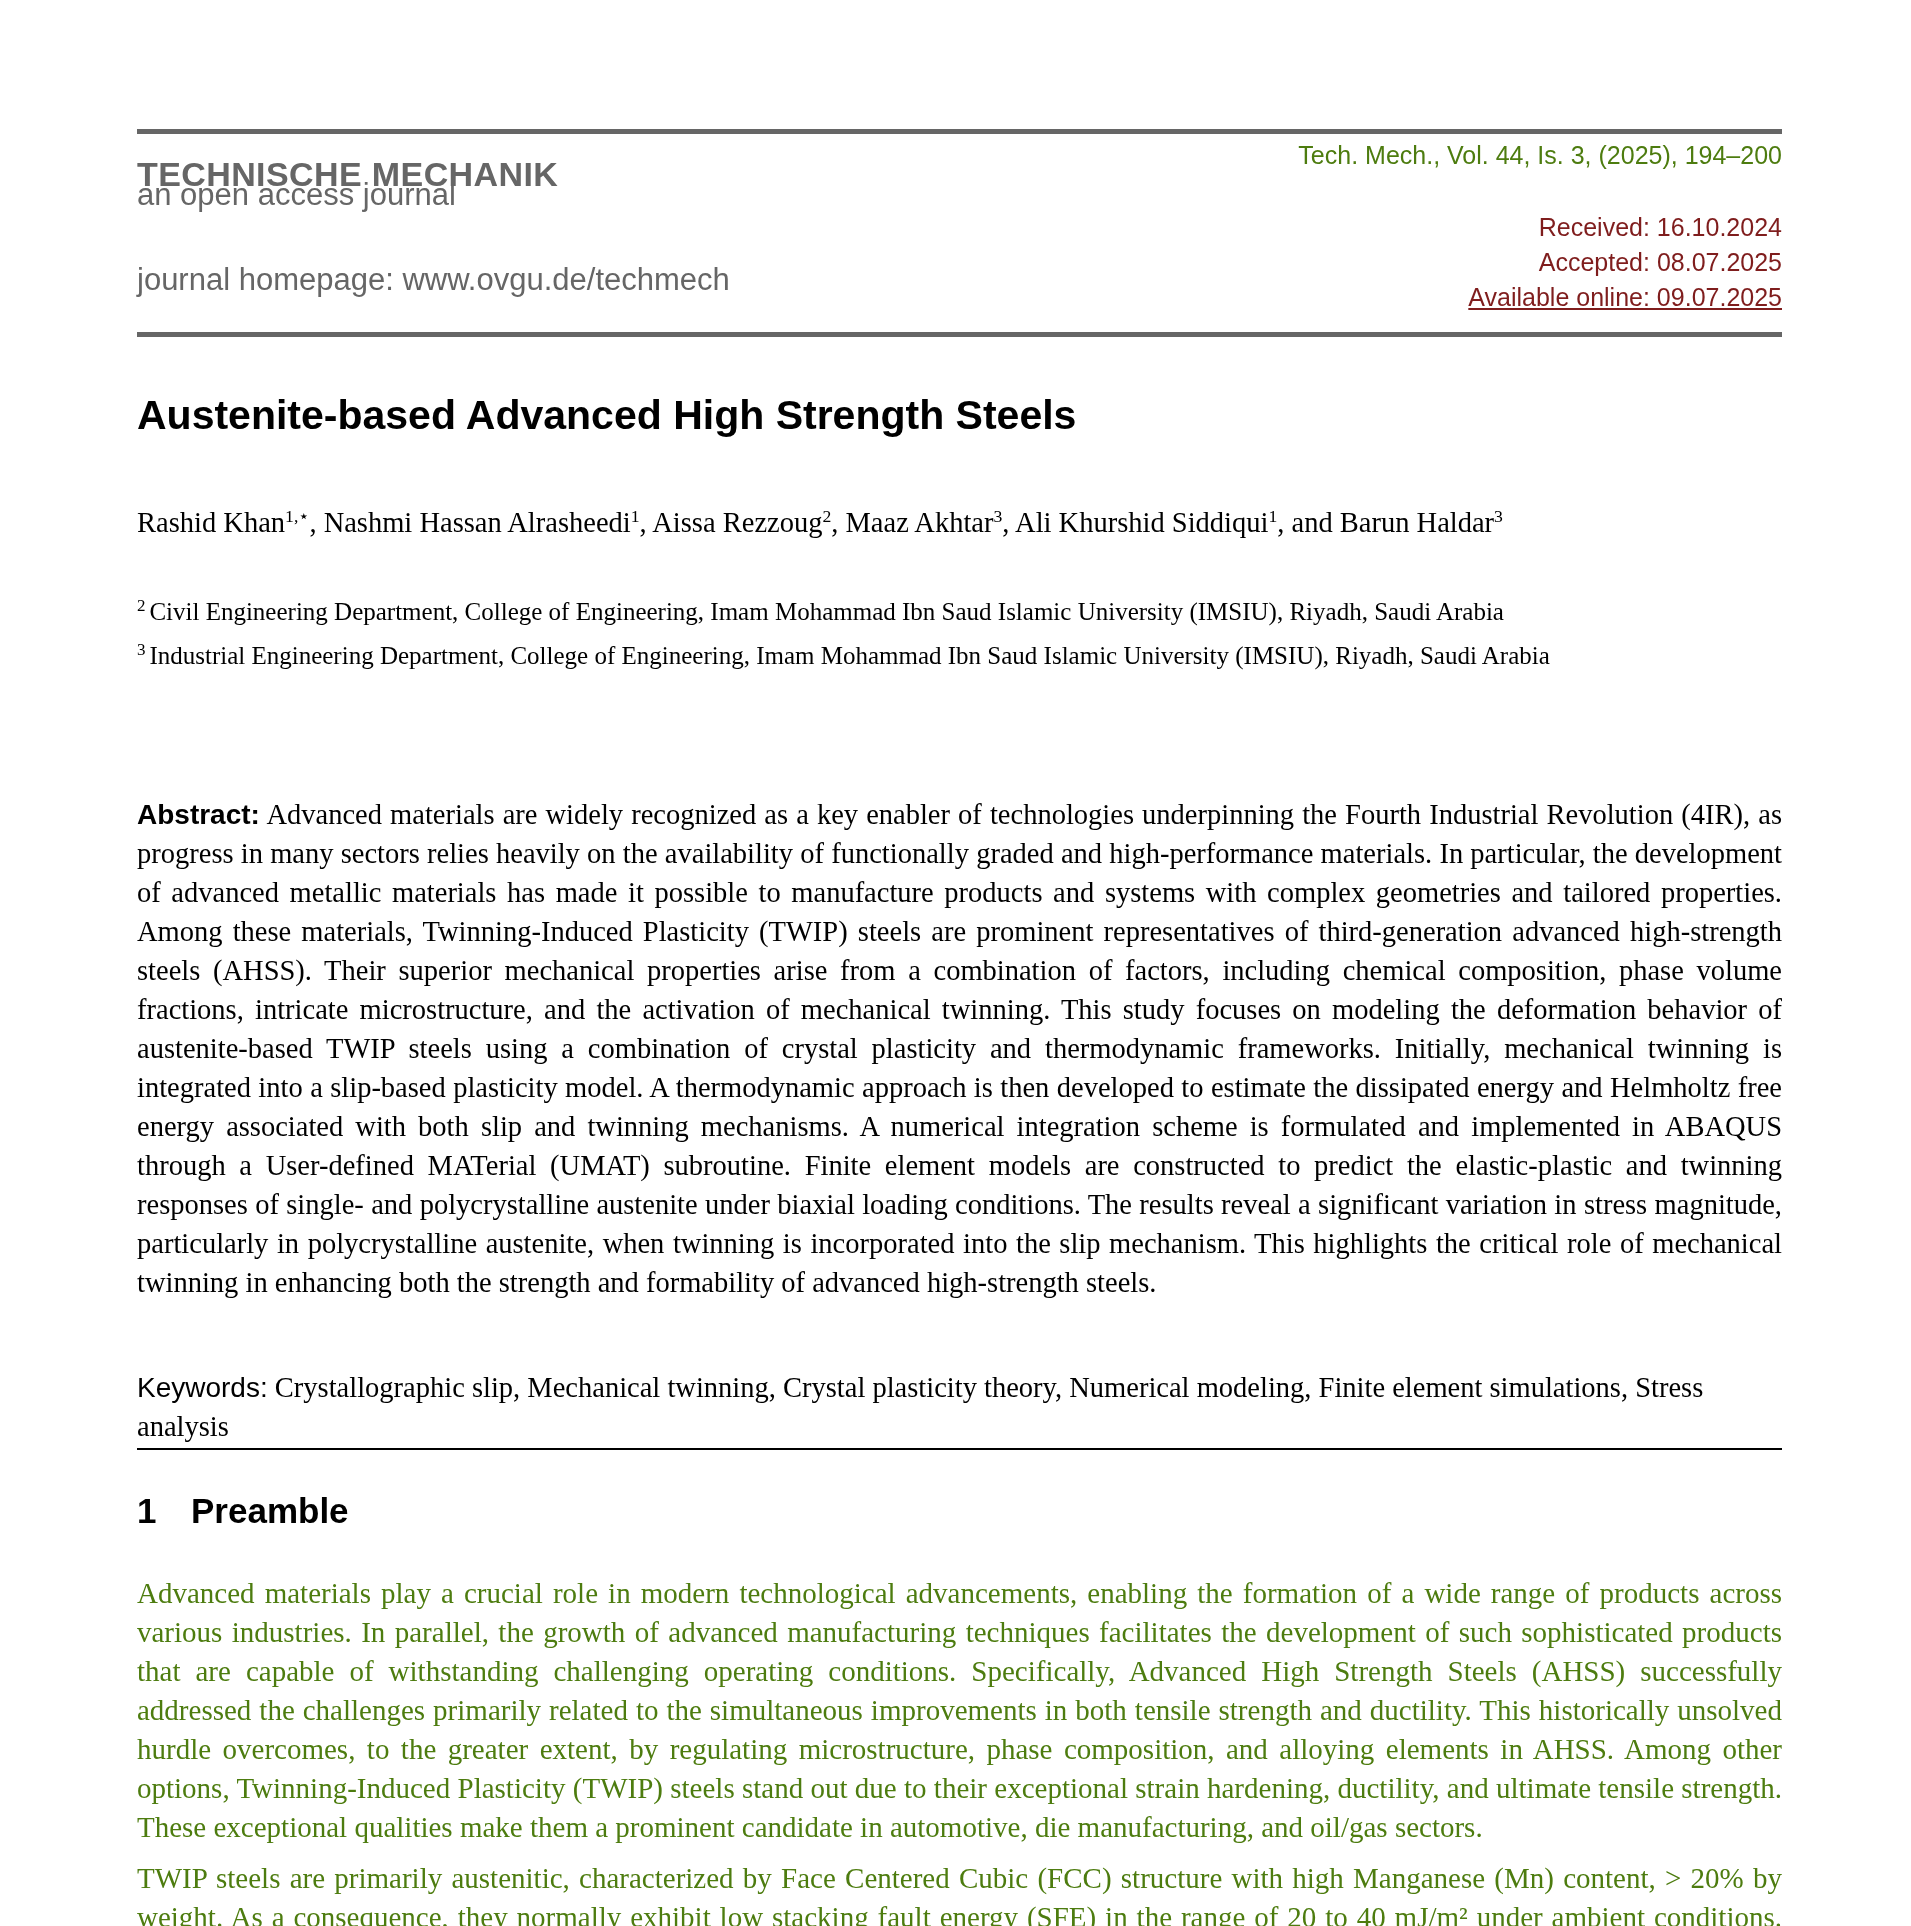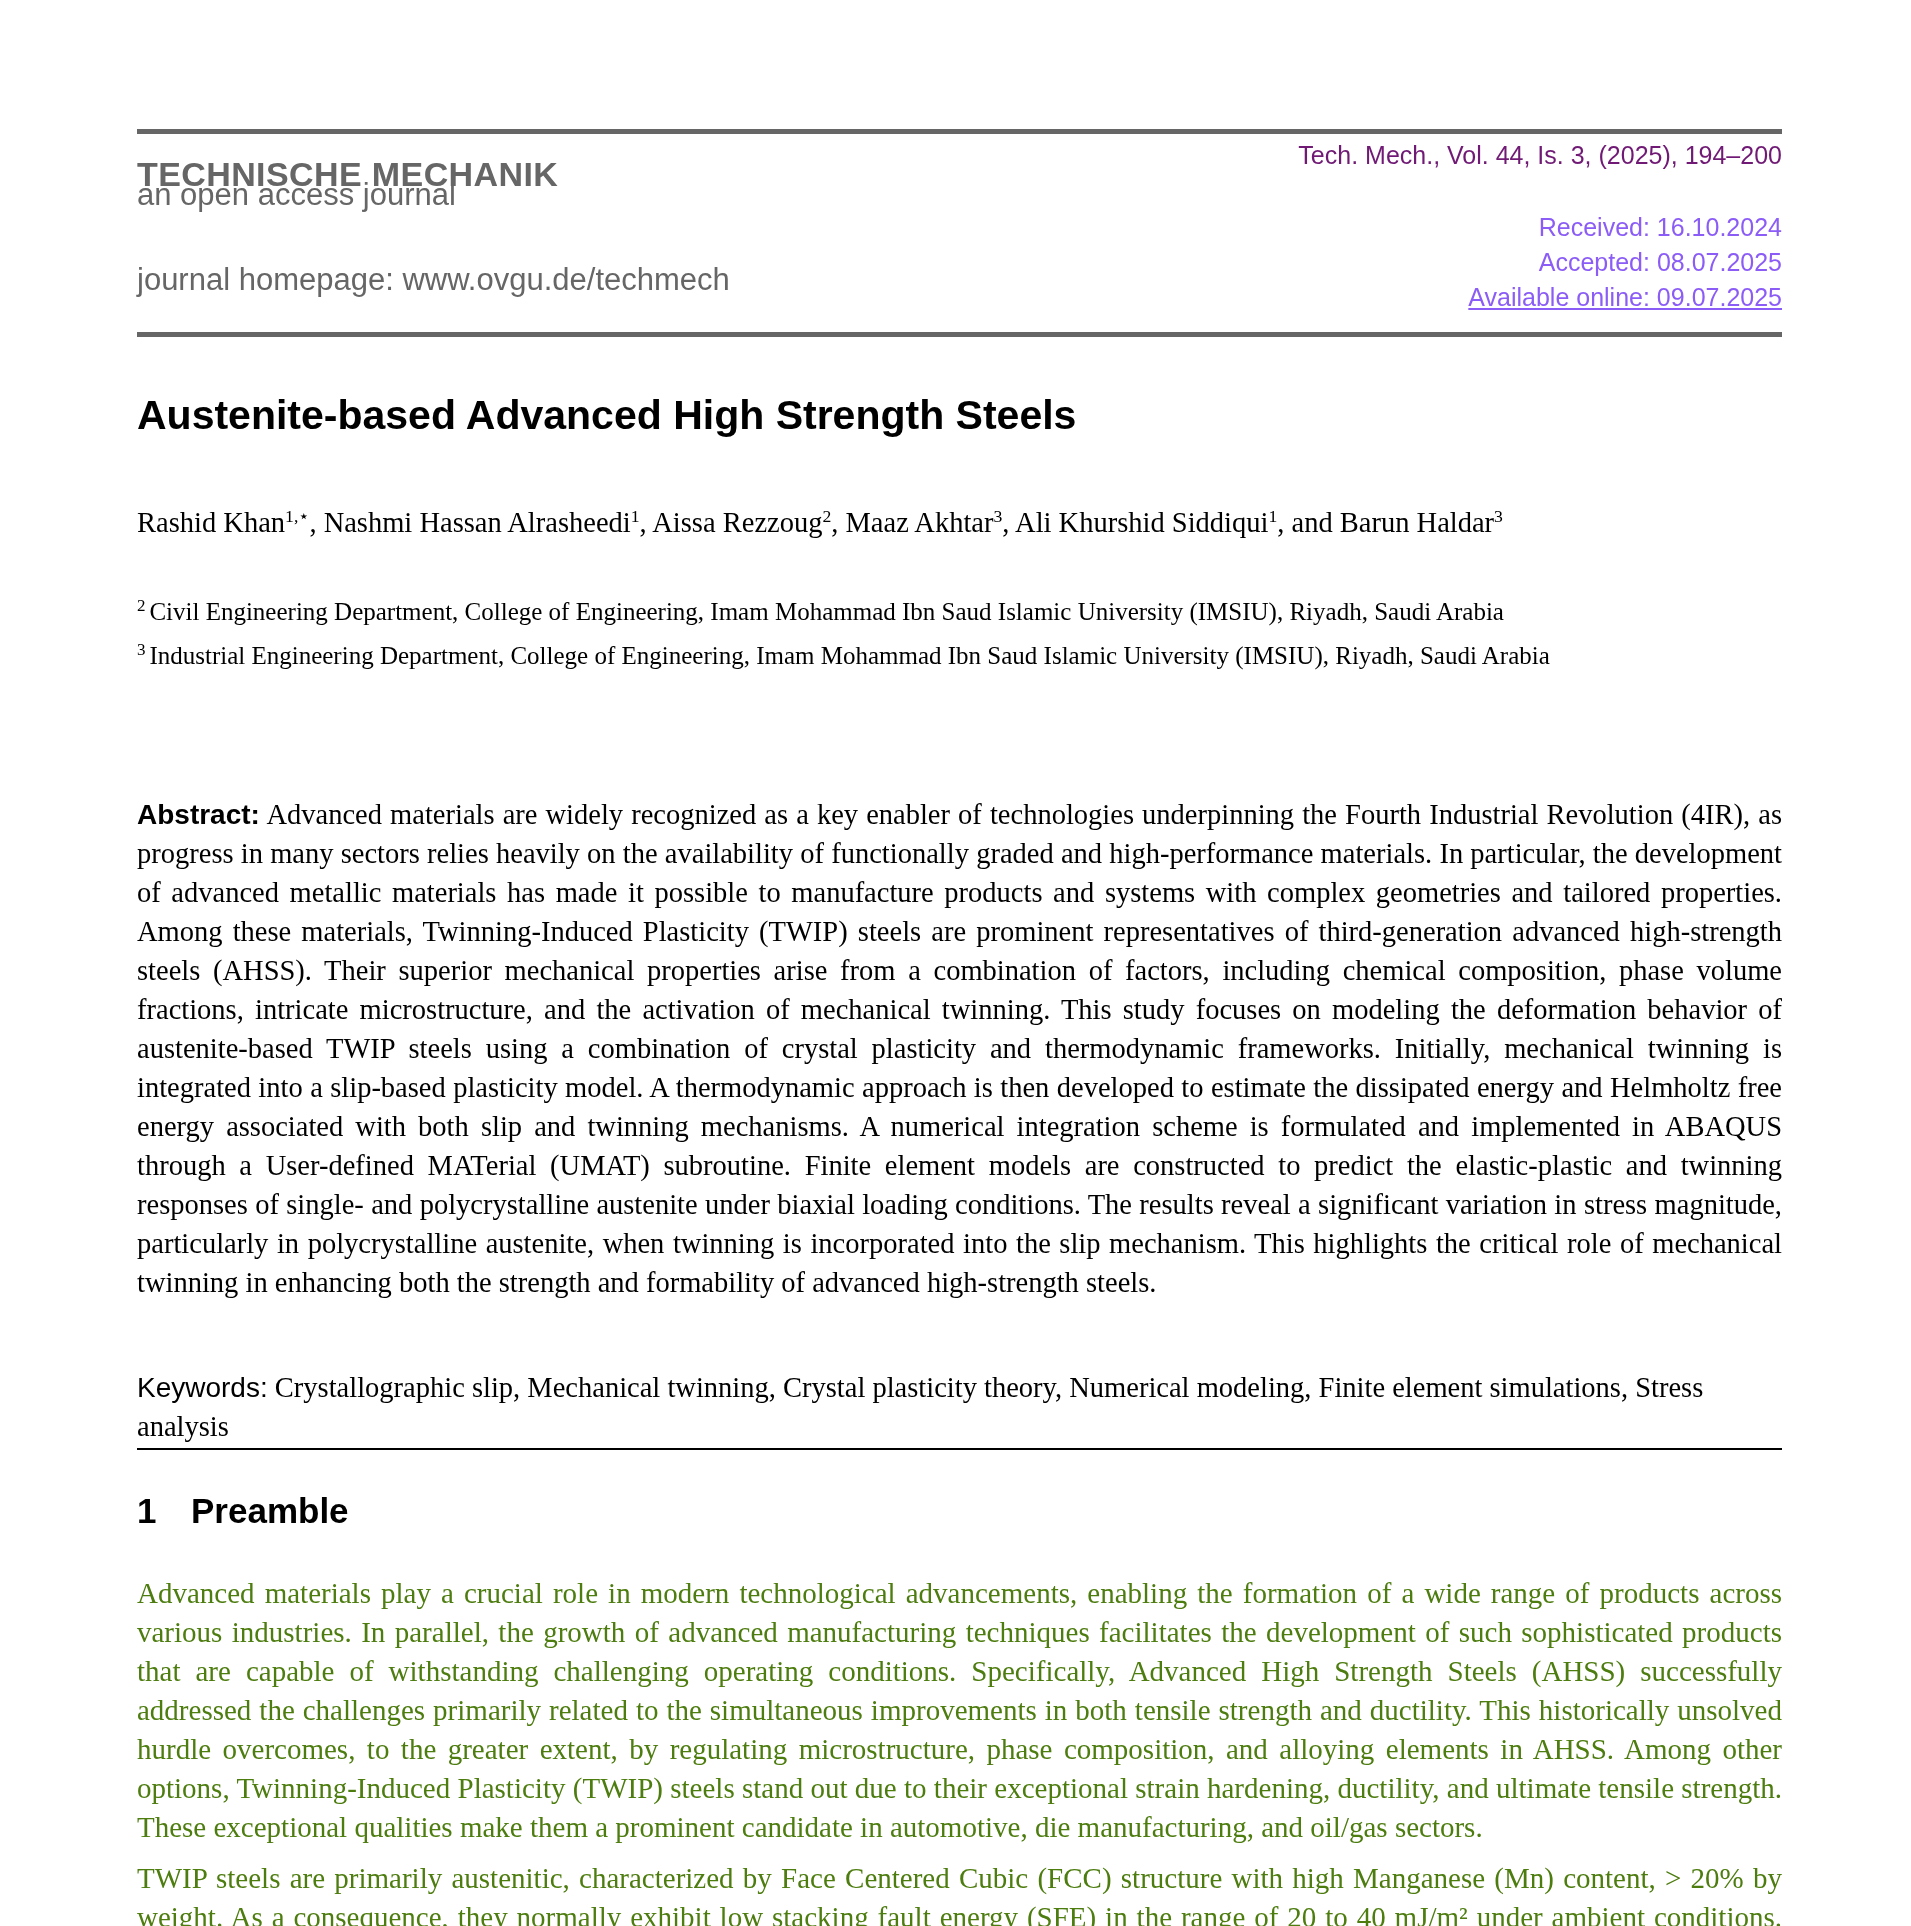--- a/index.html
+++ b/index.html
@@ -9,22 +9,22 @@
   .serif { font-family: "Liberation Serif", serif; }
   .rule-gray { height: 4.6px; background: #666666; width: 100%; }
 
   
   .header { position: absolute; top: 129px; left: 0; width: 1645px; height: 196px; }
   .hdr-rule-top { position: absolute; top: 0; left: 0; }
   .hdr-rule-bot { position: absolute; top: 203px; left: 0; }
   .journal-name { position: absolute; top: 13.5px; left: 0; font-size: 34px; font-weight: bold; color: #666; letter-spacing: 0.4px; margin-top: 12px; }
   .journal-sub { position: absolute; top: 48px; left: 0; font-size: 31px; color: #666; }
   .journal-home { position: absolute; top: 133px; left: 0; font-size: 31px; color: #666; }
-  .citation { position: absolute; top: 11.6px; right: 0; font-size: 25px; color: #701a75; text-align: right; }
-  .dates { position: absolute; top: 81px; right: 0; text-align: right; font-size: 25px; color: #8b5cf6; line-height: 35px; }
+  .citation { position: absolute; top: 11.6px; right: 0; font-size: 25px; color: #4d7c0f; text-align: right; }
+  .dates { position: absolute; top: 81px; right: 0; text-align: right; font-size: 25px; color: #7f1d1d; line-height: 35px; }
 
   .title { position: absolute; top: 389px; left: 0; width: 1645px; font-size: 41px; font-weight: bold; line-height: 53px; color: #000; }
   .authors { position: absolute; top: 505px; left: 0; font-size: 28.5px; color: #000000; white-space: nowrap; }
   .authors sup { font-size: 17.7px; }
   .affils { position: absolute; top: 587px; left: 0; font-size: 25px; line-height: 38px; color: #000; white-space: nowrap; }
   .affils sup { font-size: 17px; margin-right: 3.9px; }
 
   .abstract { position: absolute; top: 795px; left: 0; width: 1645px; font-size: 28.5px; line-height: 39px; text-align: justify; color: #000; }
   .abstract .lbl { font-family: "Liberation Sans", sans-serif; font-weight: bold; font-size: 28px; }
   .keywords { position: absolute; top: 1368px; left: 0; width: 1645px; font-size: 28.5px; line-height: 39px; color: #000; }

